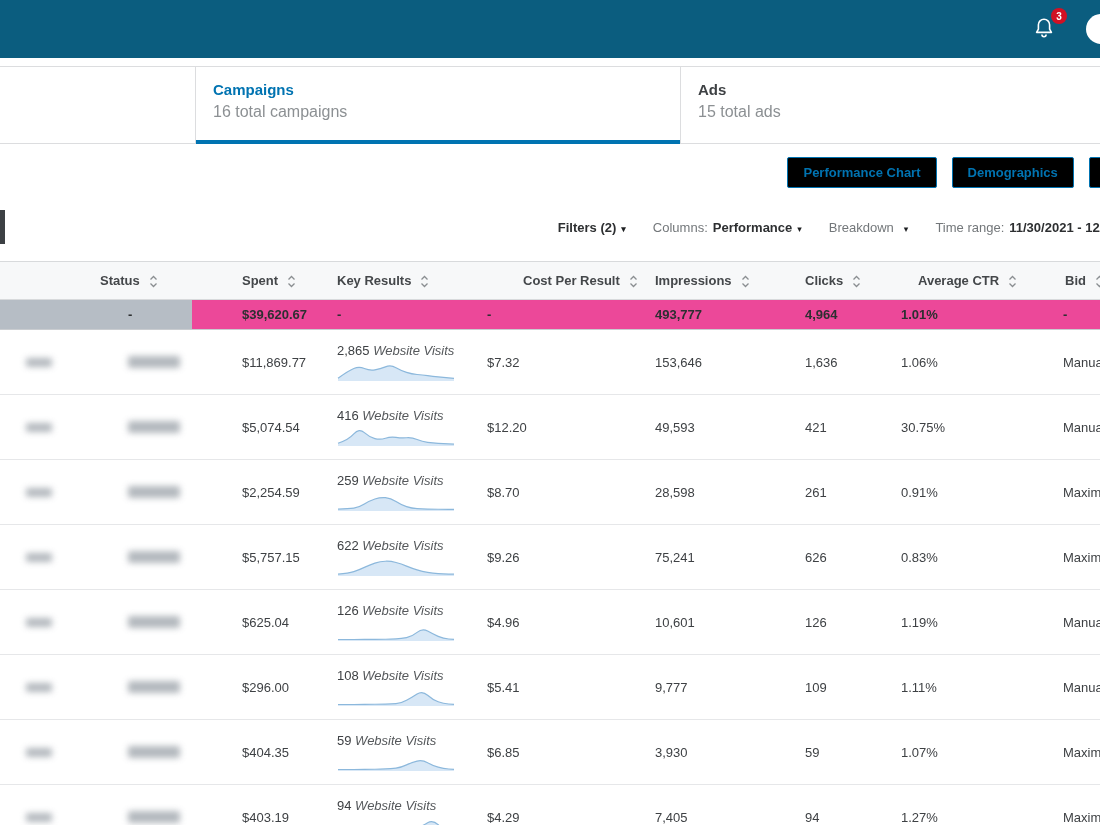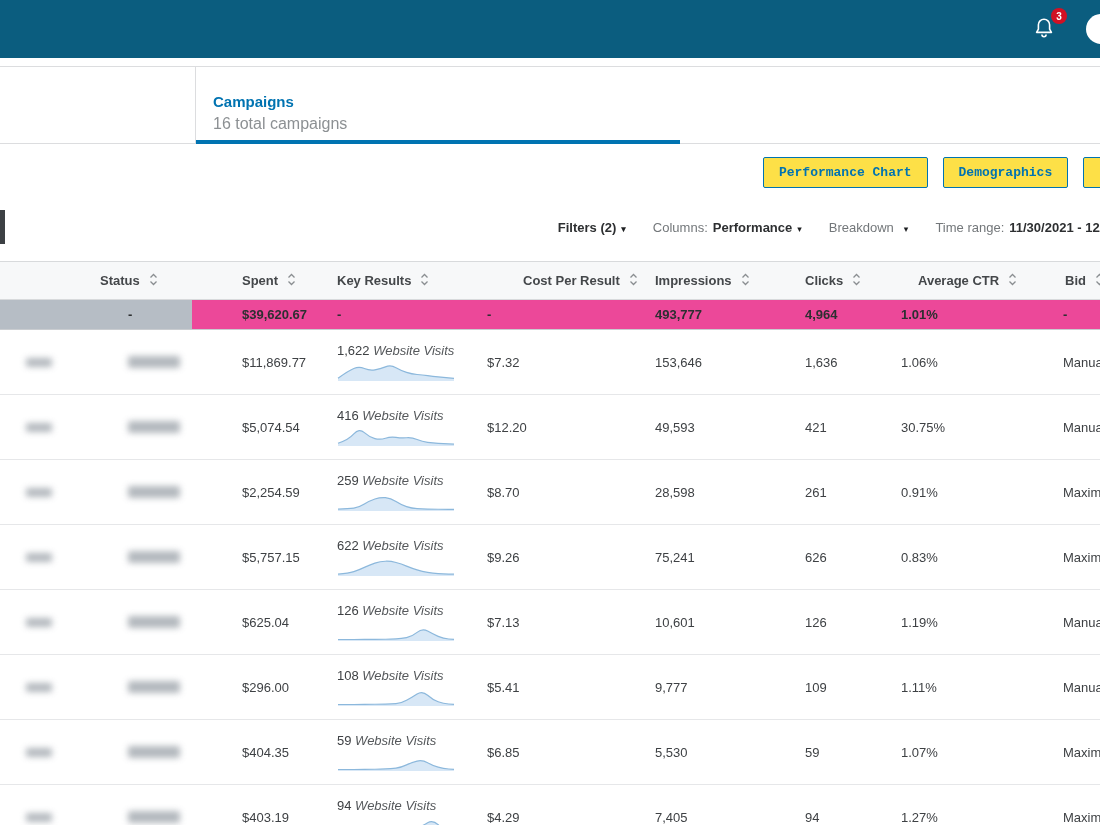--- a/index.html
+++ b/index.html
@@ -14,44 +14,44 @@
            background:var(--badge-red,#d11124); color:#fff; font-size:10px; font-weight:700;
            display:flex; align-items:center; justify-content:center; padding:0 3px; }
   .avatar { width:30px; height:30px; border-radius:50%; background:#fff; margin-right:-16px; flex:0 0 auto; cursor:pointer; }
 
   
   .tabstrip { height:78px; margin-top:8px; border-top:1px solid #dcdddf; border-bottom:1px solid #dcdddf; display:flex; }
   .tab-spacer { width:195px; }
   .tab { border-left:1px solid #dcdddf; padding:14px 0 0 17px; position:relative; cursor:pointer; }
   .tab-campaigns { width:485px; }
   .tab-ads { flex:1; }
-  .tab-label { font-size:15px; font-weight:700; color:#3e4144;margin-top:12px; }
+  .tab-label { font-size:15px; font-weight:700; color:#3e4144; }
   .tab.active .tab-label { color:var(--accent,#0073b1); }
   .tab.active::after { content:""; position:absolute; left:0; right:0; bottom:-1px; height:4px; background:var(--accent,#0073b1); }
   .tab-sub { font-size:16px; color:#8c9093; margin-top:5px; }
 
   
   .actions-row { display:flex; justify-content:flex-end; gap:15px; margin:13px -62px 0 0; }
-  .btn { height:31px; padding:0 15px; background:#fde047; border:1px solid var(--accent,#0073b1); border-radius:2px;
-         color:var(--accent,#0073b1); font-weight:700; font-size:13px; font-family:Liberation Mono, monospace; cursor:pointer; white-space:nowrap; }
+  .btn { height:31px; padding:0 15px; background:#000000; border:1px solid var(--accent,#0073b1); border-radius:2px;
+         color:var(--accent,#0073b1); font-weight:700; font-size:13px; font-family:Liberation Sans, sans-serif; cursor:pointer; white-space:nowrap; }
 
   
   .filter-row { margin-top:21px; height:36px; display:flex; align-items:center; position:relative; }
   .search-stub { position:absolute; left:0; top:1px; width:5px; height:34px; background:#3c4044; }
   .filter-items { display:flex; align-items:center; gap:27px; margin-left:auto; margin-right:-43px; font-size:13px; color:#3e4144; white-space:nowrap; }
   .f-item { cursor:pointer; }
   .f-label { color:#73777a; margin-right:5px; cursor:default; }
   .f-strong { font-weight:700; color:#2d2f31; }
   .caret { font-size:9px; margin-left:5px; color:#1d1f21; }
 
   
   .campaign-table { border-collapse:collapse; table-layout:fixed; width:1120px; margin-top:16px; font-size:13px; color:#3e4144; }
   .campaign-table th, .campaign-table td { padding:0; vertical-align:middle; text-align:left; overflow:hidden; white-space:nowrap; }
   thead th { height:38px; background:#f7f8f9; border-top:1px solid #d8dadc; border-bottom:1px solid #d8dadc; font-weight:600; font-size:13px; color:#44474a; cursor:pointer; }
-  .th-inner { display:inline-flex; align-items:flex-start; gap:9px; }
+  .th-inner { display:inline-flex; align-items:flex-end; gap:9px; }
   thead .c1 { padding-left:12px; } thead .c2 { padding-left:50px; } thead .c3 { padding-left:9px; }
   thead .c4 { padding-left:45px; } thead .c5 { padding-left:7px; }  thead .c6 { padding-left:15px; }
   thead .c7 { padding-left:38px; } thead .c8 { padding-left:25px; }
   tbody .c1 { padding-left:40px; } tbody .c2 { padding-left:50px; } tbody .c3 { padding-left:9px; }
   tbody .c4 { padding-left:9px; }  tbody .c5 { padding-left:7px; }  tbody .c6 { padding-left:15px; }
   tbody .c7 { padding-left:21px; } tbody .c8 { padding-left:23px; }
 
   .summary-row td { height:30px; background:#ec4899; font-weight:700; color:#2d2f31; border-bottom:1px solid #c9ccd0; }
   .summary-row td.dark { background:#b6bdc5; }
 
@@ -81,20 +81,24 @@
       <span class="badge">3</span>
     </div>
     <div class="avatar"></div>
   </header>
 
   <nav class="tabstrip">
     <div class="tab-spacer"></div>
     <div class="tab tab-campaigns active">
       <div class="tab-label">Campaigns</div>
       <div class="tab-sub">16 total campaigns</div>
+    </div>
+    <div class="tab tab-ads">
+      <div class="tab-label">Ads</div>
+      <div class="tab-sub">15 total ads</div>
     </div>
   </nav>
 
   <div class="actions-row">
     <button class="btn">Performance Chart</button>
     <button class="btn">Demographics</button>
     <button class="btn">Export</button>
   </div>
 
   <div class="filter-row">
@@ -195,21 +199,21 @@
 
     <tr class="data-row">
           <td class="c0">
             <div class="blob blob-name"></div>
           </td>
           <td class="c1">
             <div class="blob blob-status"></div>
           </td>
           <td class="c2">$11,869.77</td>
           <td class="c3">
-            <div class="kr-text"><span class="kr-num">1,622</span> <span class="kr-type">Website Visits</span></div>
+            <div class="kr-text"><span class="kr-num">2,865</span> <span class="kr-type">Website Visits</span></div>
             <svg class="spark" width="118" height="22" viewBox="0 0 118 22">
               <path d="M 1 18.3 Q 11.545454545454545 10.649999999999999 16.818181818181817 8.524999999999999 Q 22.09090909090909 6.399999999999999 27.363636363636367 8.524999999999999 Q 32.63636363636364 10.649999999999999 37.90909090909091 9.799999999999999 Q 43.18181818181818 8.95 48.45454545454545 6.824999999999999 Q 53.72727272727273 4.699999999999999 59 7.674999999999999 Q 64.27272727272728 10.649999999999999 69.54545454545455 12.35 Q 74.81818181818181 14.05 80.0909090909091 14.475000000000001 Q 85.36363636363636 14.9 90.63636363636363 15.579999999999998 Q 95.9090909090909 16.259999999999998 101.18181818181819 16.854999999999997 Q 106.45454545454545 17.45 111.72727272727272 17.875 L 117 18.3 L 117 21 L 1 21 Z" fill="#d7e7f6" stroke="none"></path>
               <path d="M 1 18.3 Q 11.545454545454545 10.649999999999999 16.818181818181817 8.524999999999999 Q 22.09090909090909 6.399999999999999 27.363636363636367 8.524999999999999 Q 32.63636363636364 10.649999999999999 37.90909090909091 9.799999999999999 Q 43.18181818181818 8.95 48.45454545454545 6.824999999999999 Q 53.72727272727273 4.699999999999999 59 7.674999999999999 Q 64.27272727272728 10.649999999999999 69.54545454545455 12.35 Q 74.81818181818181 14.05 80.0909090909091 14.475000000000001 Q 85.36363636363636 14.9 90.63636363636363 15.579999999999998 Q 95.9090909090909 16.259999999999998 101.18181818181819 16.854999999999997 Q 106.45454545454545 17.45 111.72727272727272 17.875 L 117 18.3" fill="none" stroke="#8cb8dc" stroke-width="1.2"></path>
             </svg>
           </td>
           <td class="c4">$7.32</td>
           <td class="c5">153,646</td>
           <td class="c6">1,636</td>
           <td class="c7">1.06%</td>
           <td class="c8">Manual</td>
@@ -285,21 +289,21 @@
             <div class="blob blob-status"></div>
           </td>
           <td class="c2">$625.04</td>
           <td class="c3">
             <div class="kr-text"><span class="kr-num">126</span> <span class="kr-type">Website Visits</span></div>
             <svg class="spark" width="118" height="22" viewBox="0 0 118 22">
               <path d="M 1 19.49 Q 11.545454545454545 19.49 16.818181818181817 19.49 Q 22.09090909090909 19.49 27.363636363636367 19.405 Q 32.63636363636364 19.32 37.90909090909091 19.32 Q 43.18181818181818 19.32 48.45454545454545 19.235 Q 53.72727272727273 19.15 59 18.895 Q 64.27272727272728 18.64 69.54545454545455 17.62 Q 74.81818181818181 16.6 80.0909090909091 12.350000000000001 Q 85.36363636363636 8.100000000000001 90.63636363636363 11.075000000000001 Q 95.9090909090909 14.05 101.18181818181819 16.345 Q 106.45454545454545 18.64 111.72727272727272 18.98 L 117 19.32 L 117 21 L 1 21 Z" fill="#d7e7f6" stroke="none"></path>
               <path d="M 1 19.49 Q 11.545454545454545 19.49 16.818181818181817 19.49 Q 22.09090909090909 19.49 27.363636363636367 19.405 Q 32.63636363636364 19.32 37.90909090909091 19.32 Q 43.18181818181818 19.32 48.45454545454545 19.235 Q 53.72727272727273 19.15 59 18.895 Q 64.27272727272728 18.64 69.54545454545455 17.62 Q 74.81818181818181 16.6 80.0909090909091 12.350000000000001 Q 85.36363636363636 8.100000000000001 90.63636363636363 11.075000000000001 Q 95.9090909090909 14.05 101.18181818181819 16.345 Q 106.45454545454545 18.64 111.72727272727272 18.98 L 117 19.32" fill="none" stroke="#8cb8dc" stroke-width="1.2"></path>
             </svg>
           </td>
-          <td class="c4">$7.13</td>
+          <td class="c4">$4.96</td>
           <td class="c5">10,601</td>
           <td class="c6">126</td>
           <td class="c7">1.19%</td>
           <td class="c8">Manual</td>
         </tr>
         <tr class="data-row">
           <td class="c0">
             <div class="blob blob-name"></div>
           </td>
           <td class="c1">
@@ -328,21 +332,21 @@
           </td>
           <td class="c2">$404.35</td>
           <td class="c3">
             <div class="kr-text"><span class="kr-num">59</span> <span class="kr-type">Website Visits</span></div>
             <svg class="spark" width="118" height="22" viewBox="0 0 118 22">
               <path d="M 1 19.49 Q 11.545454545454545 19.49 16.818181818181817 19.49 Q 22.09090909090909 19.49 27.363636363636367 19.405 Q 32.63636363636364 19.32 37.90909090909091 19.235 Q 43.18181818181818 19.15 48.45454545454545 18.895 Q 53.72727272727273 18.64 59 18.045 Q 64.27272727272728 17.45 69.54545454545455 14.899999999999999 Q 74.81818181818181 12.35 80.0909090909091 11.075 Q 85.36363636363636 9.8 90.63636363636363 12.775 Q 95.9090909090909 15.75 101.18181818181819 17.195 Q 106.45454545454545 18.64 111.72727272727272 18.98 L 117 19.32 L 117 21 L 1 21 Z" fill="#d7e7f6" stroke="none"></path>
               <path d="M 1 19.49 Q 11.545454545454545 19.49 16.818181818181817 19.49 Q 22.09090909090909 19.49 27.363636363636367 19.405 Q 32.63636363636364 19.32 37.90909090909091 19.235 Q 43.18181818181818 19.15 48.45454545454545 18.895 Q 53.72727272727273 18.64 59 18.045 Q 64.27272727272728 17.45 69.54545454545455 14.899999999999999 Q 74.81818181818181 12.35 80.0909090909091 11.075 Q 85.36363636363636 9.8 90.63636363636363 12.775 Q 95.9090909090909 15.75 101.18181818181819 17.195 Q 106.45454545454545 18.64 111.72727272727272 18.98 L 117 19.32" fill="none" stroke="#8cb8dc" stroke-width="1.2"></path>
             </svg>
           </td>
           <td class="c4">$6.85</td>
-          <td class="c5">5,530</td>
+          <td class="c5">3,930</td>
           <td class="c6">59</td>
           <td class="c7">1.07%</td>
           <td class="c8">Maximum</td>
         </tr>
         <tr class="data-row">
           <td class="c0">
             <div class="blob blob-name"></div>
           </td>
           <td class="c1">
             <div class="blob blob-status"></div>

